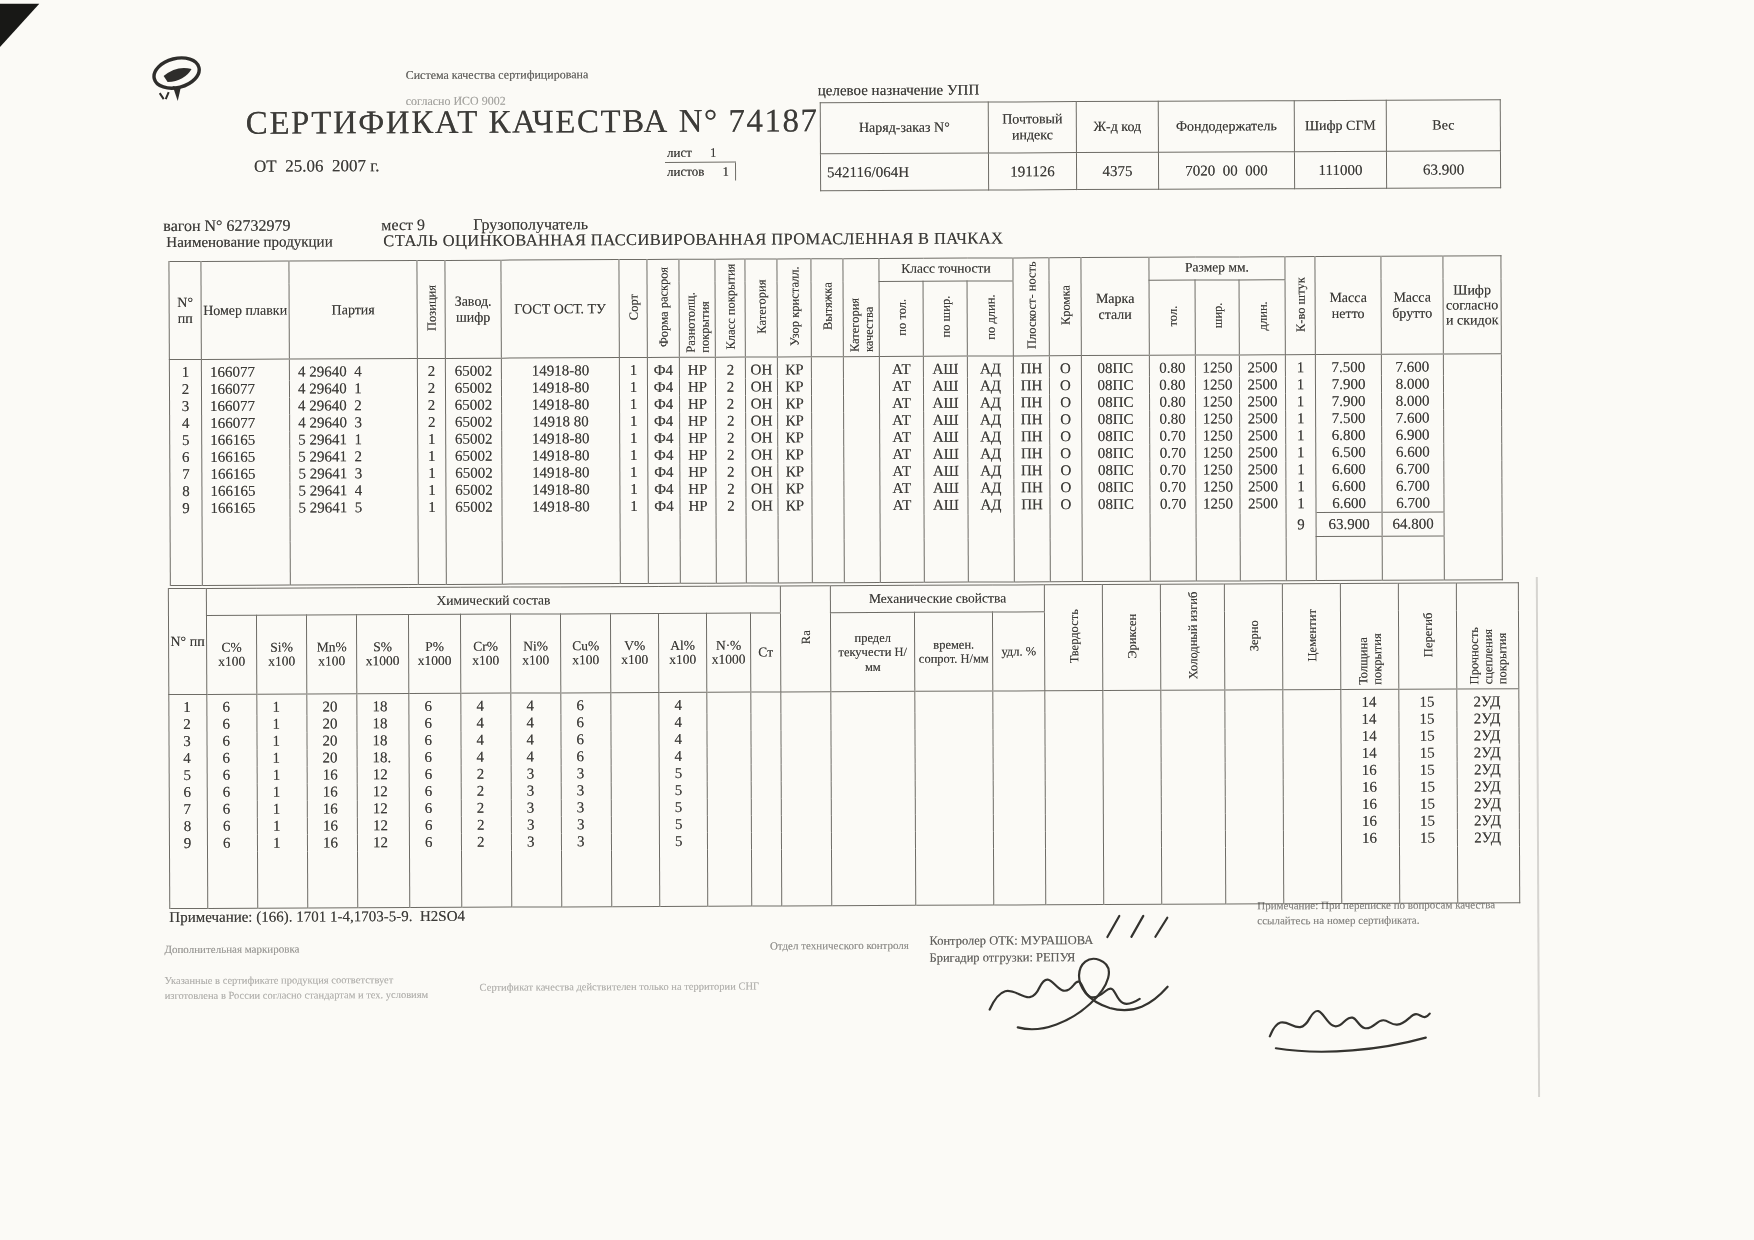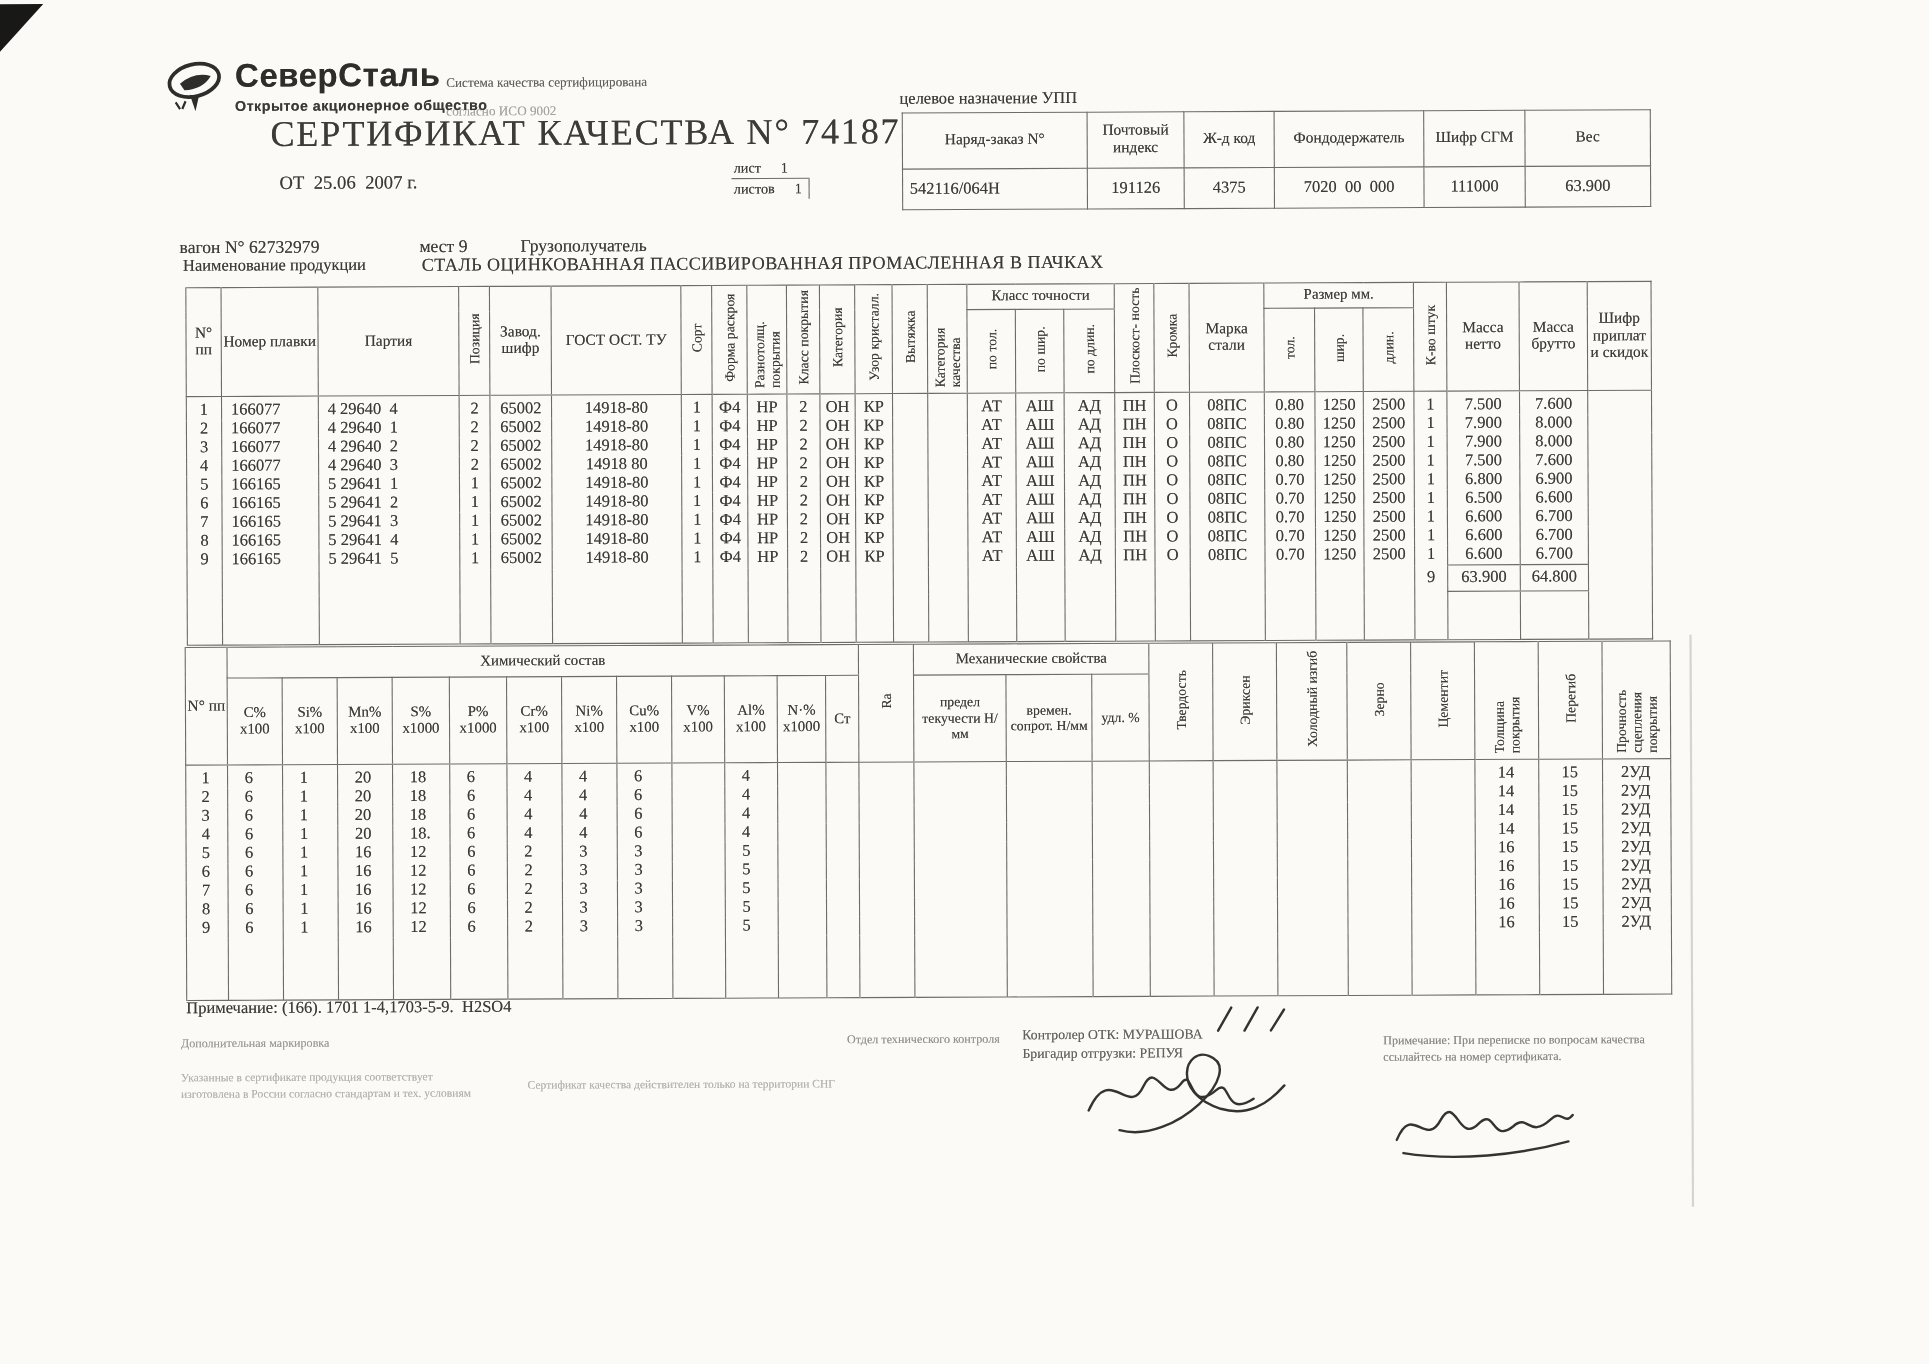--- a/index.html
+++ b/index.html
@@ -72,43 +72,39 @@
   #chemTable tfoot td{border-left:1px solid var(--ln);}
   .mechcell{font-size:12.5px !important;line-height:1.15 !important;}
 
   .note{left:168px;top:906px;font-size:15px;}
 
   
   .f{position:absolute;font-size:11px;opacity:.5;white-space:nowrap;}
   .f2{position:absolute;font-size:10.5px;opacity:.38;white-space:nowrap;}
   .dept{left:758px;top:938px;width:160px;text-align:center;font-size:11px;opacity:.55;line-height:1.3;white-space:normal;}
   .signerblock{left:928px;top:933px;font-size:12.5px;opacity:.8;line-height:1.35;}
-  .rnote{left:1256px;top:941px;font-size:11px;opacity:.6;line-height:1.35;}
+  .rnote{left:1256px;top:900px;font-size:11px;opacity:.6;line-height:1.35;}
   svg.sig path{fill:none;stroke:#34332f;stroke-width:2.2;stroke-linecap:round;stroke-linejoin:round;}
 </style>
 </head>
 <body>
 
 <div class="sheet">
 
   <div class="corner"></div>
   <div class="edge-line" style="left:1536px;top:580px;height:520px;"></div>
 
   <div class="abs logo-wrap">
     <span>
       <svg width="54" height="48" viewBox="0 0 54 48">
         <ellipse cx="27" cy="18" rx="23" ry="14.5" fill="none" stroke="#2e2d2b" stroke-width="3.4" transform="rotate(-14 27 18)"></ellipse>
         <path d="M14 21 Q27 10 42 14 Q35 26 18 27 Z" fill="#2e2d2b"></path>
         <path d="M23 31 L28 46 L31 33 Z" fill="#2e2d2b"></path>
         <path d="M10 38 L14 44 M16 44 L19 37" stroke="#2e2d2b" stroke-width="2" fill="none"></path>
       </svg>
-    </span>
-    <span>
-      <div class="logo-title">СеверСталь</div>
-      <div class="logo-sub">Открытое акционерное общество</div>
     </span>
   </div>
 
   <div class="abs qs">Система качества сертифицирована</div>
   <div class="abs qs2">согласно ИСО 9002</div>
   <div class="abs purpose">целевое назначение УПП</div>
 
   <div class="abs title">СЕРТИФИКАТ КАЧЕСТВА N° 74187</div>
   <div class="abs date">ОТ&nbsp;&nbsp;25.06&nbsp;&nbsp;2007 г.</div>
 
@@ -206,21 +202,21 @@
         <th rowspan="2" class="v"><span>Вытяжка</span></th>
         <th rowspan="2" class="v"><span>Категория качества</span></th>
         <th colspan="3" class="grp">Класс точности</th>
         <th rowspan="2" class="v"><span>Плоскост- ность</span></th>
         <th rowspan="2" class="v"><span>Кромка</span></th>
         <th rowspan="2">Марка стали</th>
         <th colspan="3" class="grp">Размер мм.</th>
         <th rowspan="2" class="v"><span>К-во штук</span></th>
         <th rowspan="2">Масса нетто</th>
         <th rowspan="2">Масса брутто</th>
-        <th rowspan="2">Шифр приплат и скидок</th>
+        <th rowspan="2">Шифр согласно и скидок</th>
       </tr>
       <tr class="h2">
         <th class="v"><span>по тол.</span></th>
         <th class="v"><span>по шир.</span></th>
         <th class="v"><span>по длин.</span></th>
         <th class="v"><span>тол.</span></th>
         <th class="v"><span>шир.</span></th>
         <th class="v"><span>длин.</span></th>
       </tr>
     </thead>

